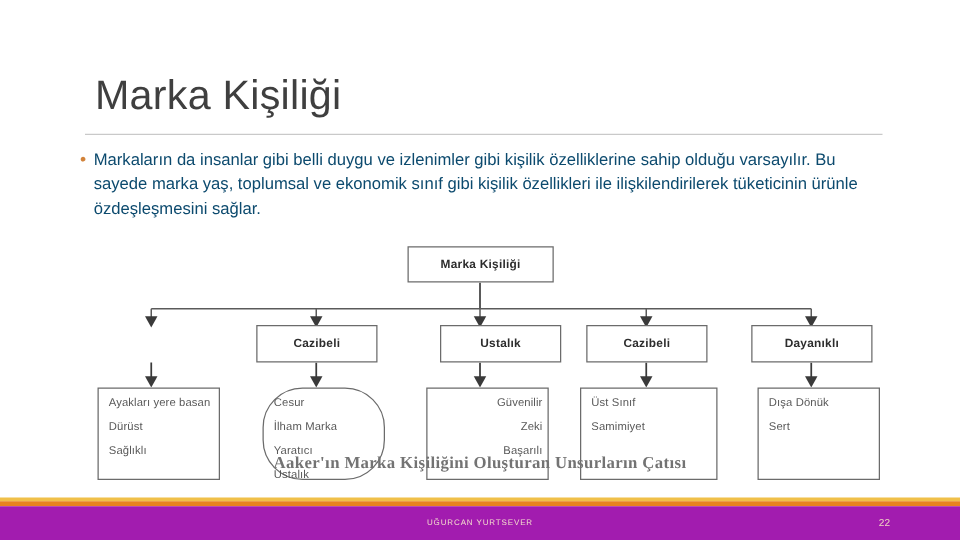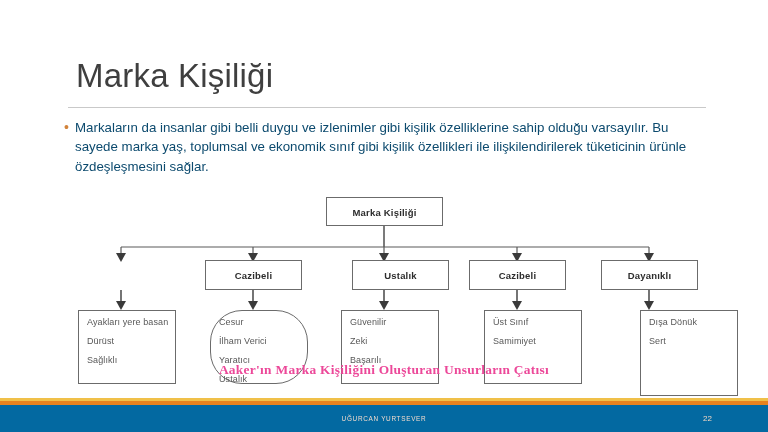--- a/index.html
+++ b/index.html
@@ -107,21 +107,21 @@
   }
   #diagram-caption {
     position: absolute;
     left: 0;
     top: 176px;
     width: 648px;
     text-align: center;
     font-family: "Liberation Serif", serif;
     font-weight: bold;
     font-size: 13.4px;
-    color: #ec4899;
+    color: #737373;
     letter-spacing: 0.3px;
   }
 
   
   #footer-goldline {
     position: absolute;
     left: 0;
     bottom: 31px;
     width: 768px;
     height: 3px;
@@ -134,21 +134,21 @@
     width: 768px;
     height: 4px;
     background: #e8821e;
   }
   #footer-bar {
     position: absolute;
     left: 0;
     bottom: 0;
     width: 768px;
     height: 27px;
-    background: #0369a1;
+    background: #a21caf;
   }
   #footer-label {
     position: absolute;
     left: 0;
     top: 0;
     width: 768px;
     height: 27px;
     line-height: 27px;
     text-align: center;
     color: #f3dccd;
@@ -230,42 +230,42 @@
     </div>
   </div>
 
   <div class="dbox" style="left:541px; top:74px; width:97px; height:30px;">
     <div class="dbox-label">Dayanıklı</div>
   </div>
 
   <div class="dbox" style="left:150px; top:124px; width:98px; height:74px;border-radius:32px;">
     <div class="dbox-list">
       <div class="dbox-list-item">Cesur</div>
-      <div class="dbox-list-item">İlham Verici</div>
+      <div class="dbox-list-item">İlham Marka</div>
       <div class="dbox-list-item">Yaratıcı</div>
       <div class="dbox-list-item">Ustalık</div>
     </div>
   </div>
 
-  <div class="dbox" style="left:281px; top:124px; width:98px; height:74px;">
+  <div class="dbox" style="left:281px; top:124px; width:98px; height:74px;text-align:right;">
     <div class="dbox-list">
       <div class="dbox-list-item">Güvenilir</div>
       <div class="dbox-list-item">Zeki</div>
       <div class="dbox-list-item">Başarılı</div>
     </div>
   </div>
 
-  <div class="dbox" style="left:424px; top:124px; width:98px; height:74px;">
+  <div class="dbox" style="left:404px; top:124px; width:110px; height:74px;">
     <div class="dbox-list">
       <div class="dbox-list-item">Üst Sınıf</div>
       <div class="dbox-list-item">Samimiyet</div>
     </div>
   </div>
 
-  <div class="dbox" style="left:546px; top:124px; width:98px; height:86px;margin-left:34px;">
+  <div class="dbox" style="left:546px; top:124px; width:98px; height:74px;">
     <div class="dbox-list">
       <div class="dbox-list-item">Dışa Dönük</div>
       <div class="dbox-list-item">Sert</div>
     </div>
   </div>
 
   <div id="diagram-caption">Aaker'ın Marka Kişiliğini Oluşturan Unsurların Çatısı</div>
 </div>
 
 <div id="footer-goldline"></div>

